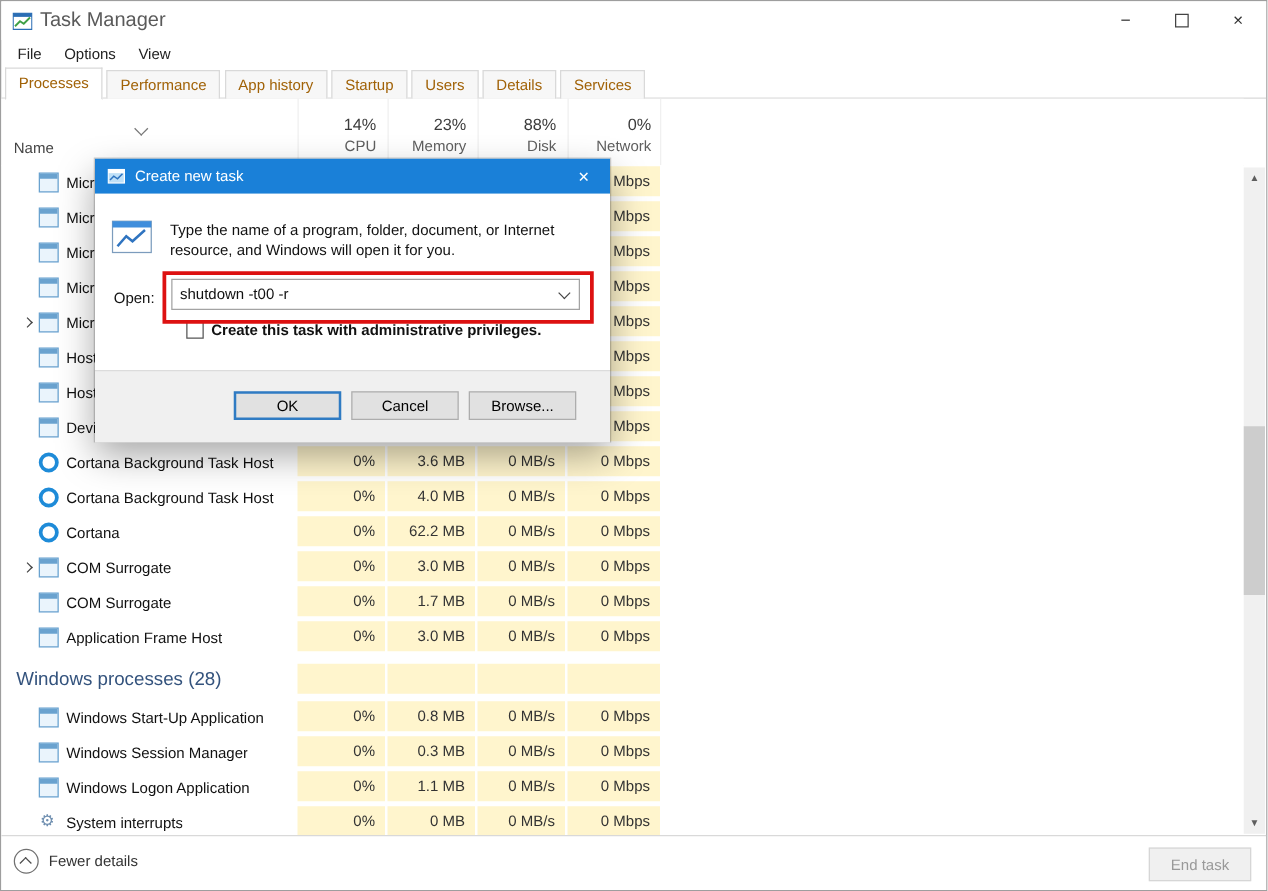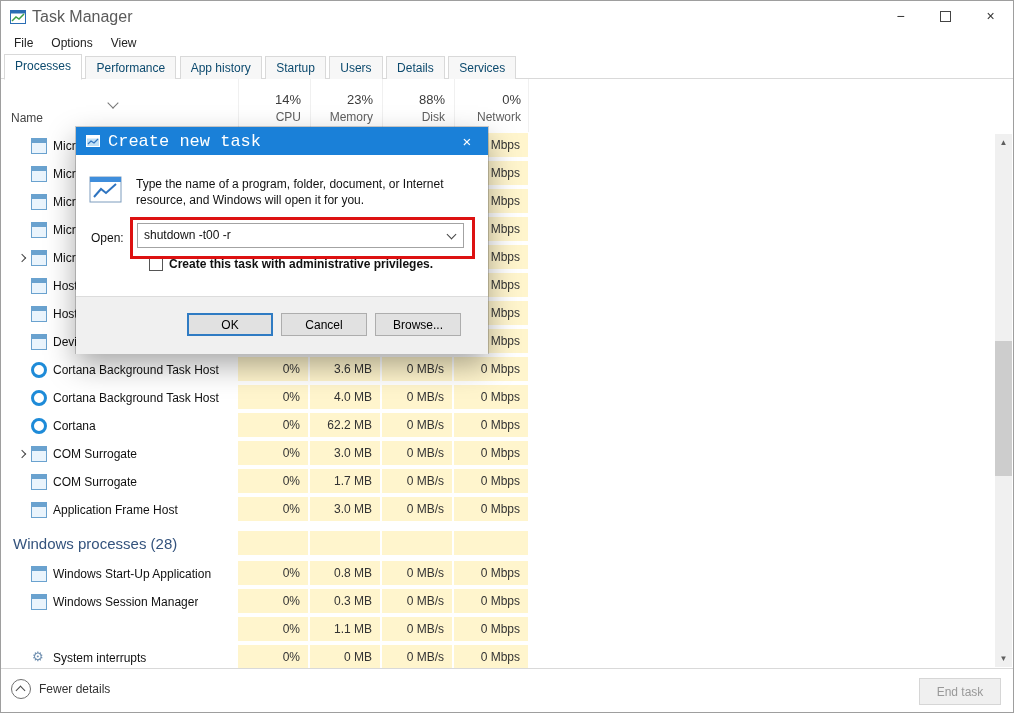--- a/index.html
+++ b/index.html
@@ -13,21 +13,21 @@
   .tb-controls { position:absolute; right:0; top:0; height:30px; display:flex; }
   .tb-btn { width:45px; height:30px; display:flex; align-items:center; justify-content:center; font-size:14px; color:#333; }
   .maxbox { width:9px; height:9px; border:1px solid #444; display:inline-block; }
 
   
   .menubar { position:absolute; top:31px; left:0; right:0; height:22px; display:flex; align-items:center; padding-left:4px; }
   .menu-item { font-size:12px; color:#222; padding:3px 9px; }
 
   
   .tabstrip { position:absolute; top:53px; left:0; right:0; height:24px; border-bottom:1px solid #d9d9d9; padding-left:3px; }
-  .tab { display:inline-block; height:22px; line-height:22px; padding:0 10px; font-size:12px; color:#0c4a6e;
+  .tab { display:inline-block; height:22px; line-height:22px; padding:0 10px; font-size:12px; color:#a16207;
          border:1px solid #d9d9d9; background:#f7f7f7; margin-right:-1px; vertical-align:bottom; }
   .tab.active { background:#fff; height:24px; line-height:23px; border-bottom:1px solid #fff; position:relative; z-index:2; }
 
   
   .header { position:absolute; top:78px; left:0; right:18px; height:53px; border-bottom:1px solid #ececec; background:#fff; }
   .hname { position:absolute; left:10px; bottom:7px; font-size:12px; color:#444; }
   .sortchev { position:absolute; left:108px; top:20px; width:7px; height:7px;
               border-right:1px solid #777; border-bottom:1px solid #777; transform:rotate(45deg); }
   .hcol { position:absolute; top:0; bottom:0; text-align:right; padding:13px 8px 0 0; border-left:1px solid #f0f0f0; }
   .hcol.cpu  { left:237px; width:62px; }
@@ -76,21 +76,21 @@
                  border-left:1.5px solid #4a4a4a; border-top:1.5px solid #4a4a4a; transform:rotate(45deg); }
   .fewer-label { font-size:12px; color:#333; }
   .endtask { position:absolute; right:12px; top:9px; width:80px; height:25px; background:#f0f0f0;
              border:1px solid #d6d6d6; color:#999; font-size:12px; display:flex; align-items:center; justify-content:center; }
 
   
   .dialog { position:absolute; left:75px; top:126px; width:412px; height:226px; z-index:10; background:#f0f0f0;
             box-shadow:0 12px 28px rgba(0,0,0,.35), 0 0 0 1px rgba(0,0,0,.18); }
   .dlg-title { position:absolute; left:0; right:0; top:0; height:28px; background:#1a80d8; display:flex; align-items:center; }
   .dlg-title-icon { margin:0 8px 0 10px; flex:none; }
-  .dlg-title-text { font-size:17px; color:#fff;font-family:Liberation Mono, monospace; }
+  .dlg-title-text { font-size:12px; color:#fff; }
   .dlg-close { position:absolute; right:0; top:0; width:42px; height:28px; display:flex; align-items:center;
                justify-content:center; color:#fff; font-size:15px; }
   .dlg-body { position:absolute; left:0; right:0; top:28px; height:141px; background:#fff; }
   .runicon { position:absolute; left:13px; top:20px; }
   .instr { position:absolute; left:60px; top:21px; font-size:12px; color:#111; line-height:16px; }
   .openlab { position:absolute; left:15px; top:76px; font-size:12px; color:#111; }
   .redbox { position:absolute; left:54px; top:62px; width:339px; height:36px; border:3px solid #dd1111;
             pointer-events:none; z-index:5; }
   .combo { position:absolute; left:61px; top:68px; width:325px; height:23px; border:1px solid #a3a3a3; background:#fff; }
   .combo-text { position:absolute; left:6px; top:4px; font-size:12px; color:#111; }
@@ -343,20 +343,25 @@
           <span class="chev"></span>
           <span class="picon window"></span>
           <span class="pname">Windows Session Manager</span>
         </div>
         <div class="cell cpu">0%</div>
         <div class="cell mem">0.3 MB</div>
         <div class="cell disk">0 MB/s</div>
         <div class="cell net">0 Mbps</div>
       </div>
       <div class="prow">
+        <div class="namecell">
+          <span class="chev"></span>
+          <span class="picon window"></span>
+          <span class="pname">Windows Logon Application</span>
+        </div>
         <div class="cell cpu">0%</div>
         <div class="cell mem">1.1 MB</div>
         <div class="cell disk">0 MB/s</div>
         <div class="cell net">0 Mbps</div>
       </div>
       <div class="prow">
         <div class="namecell">
           <span class="chev"></span>
           <span class="picon gear"></span>
           <span class="pname">System interrupts</span>

